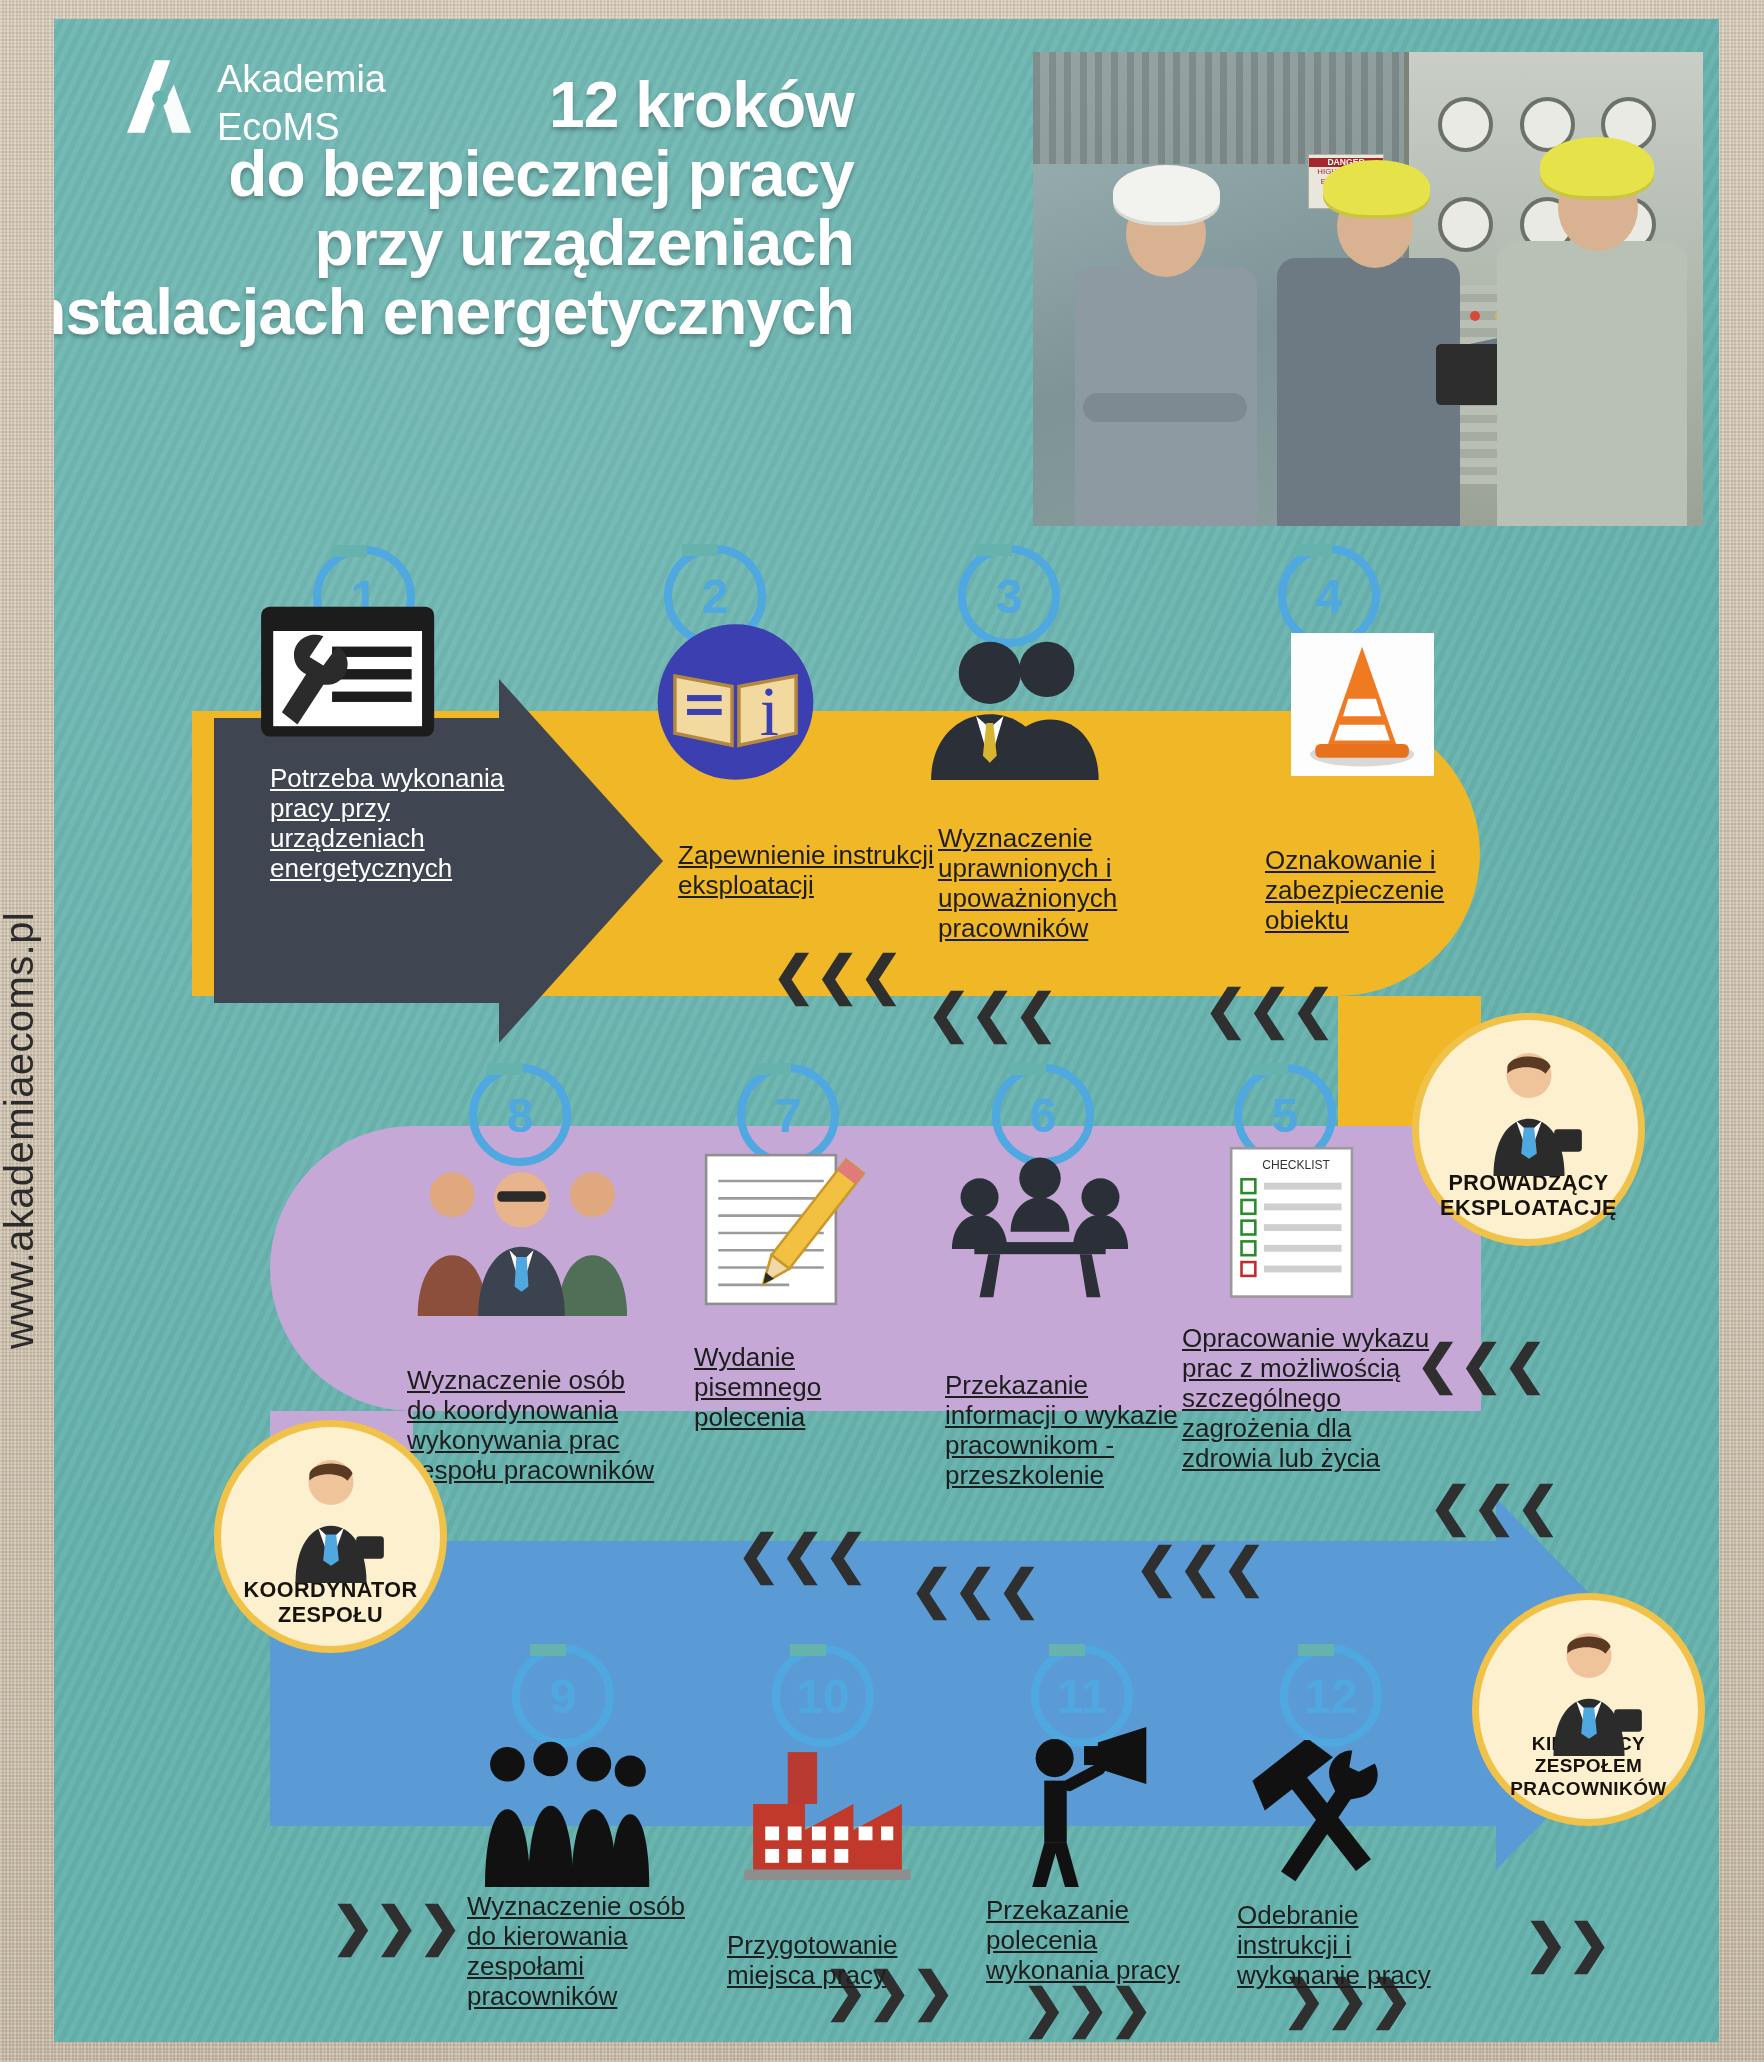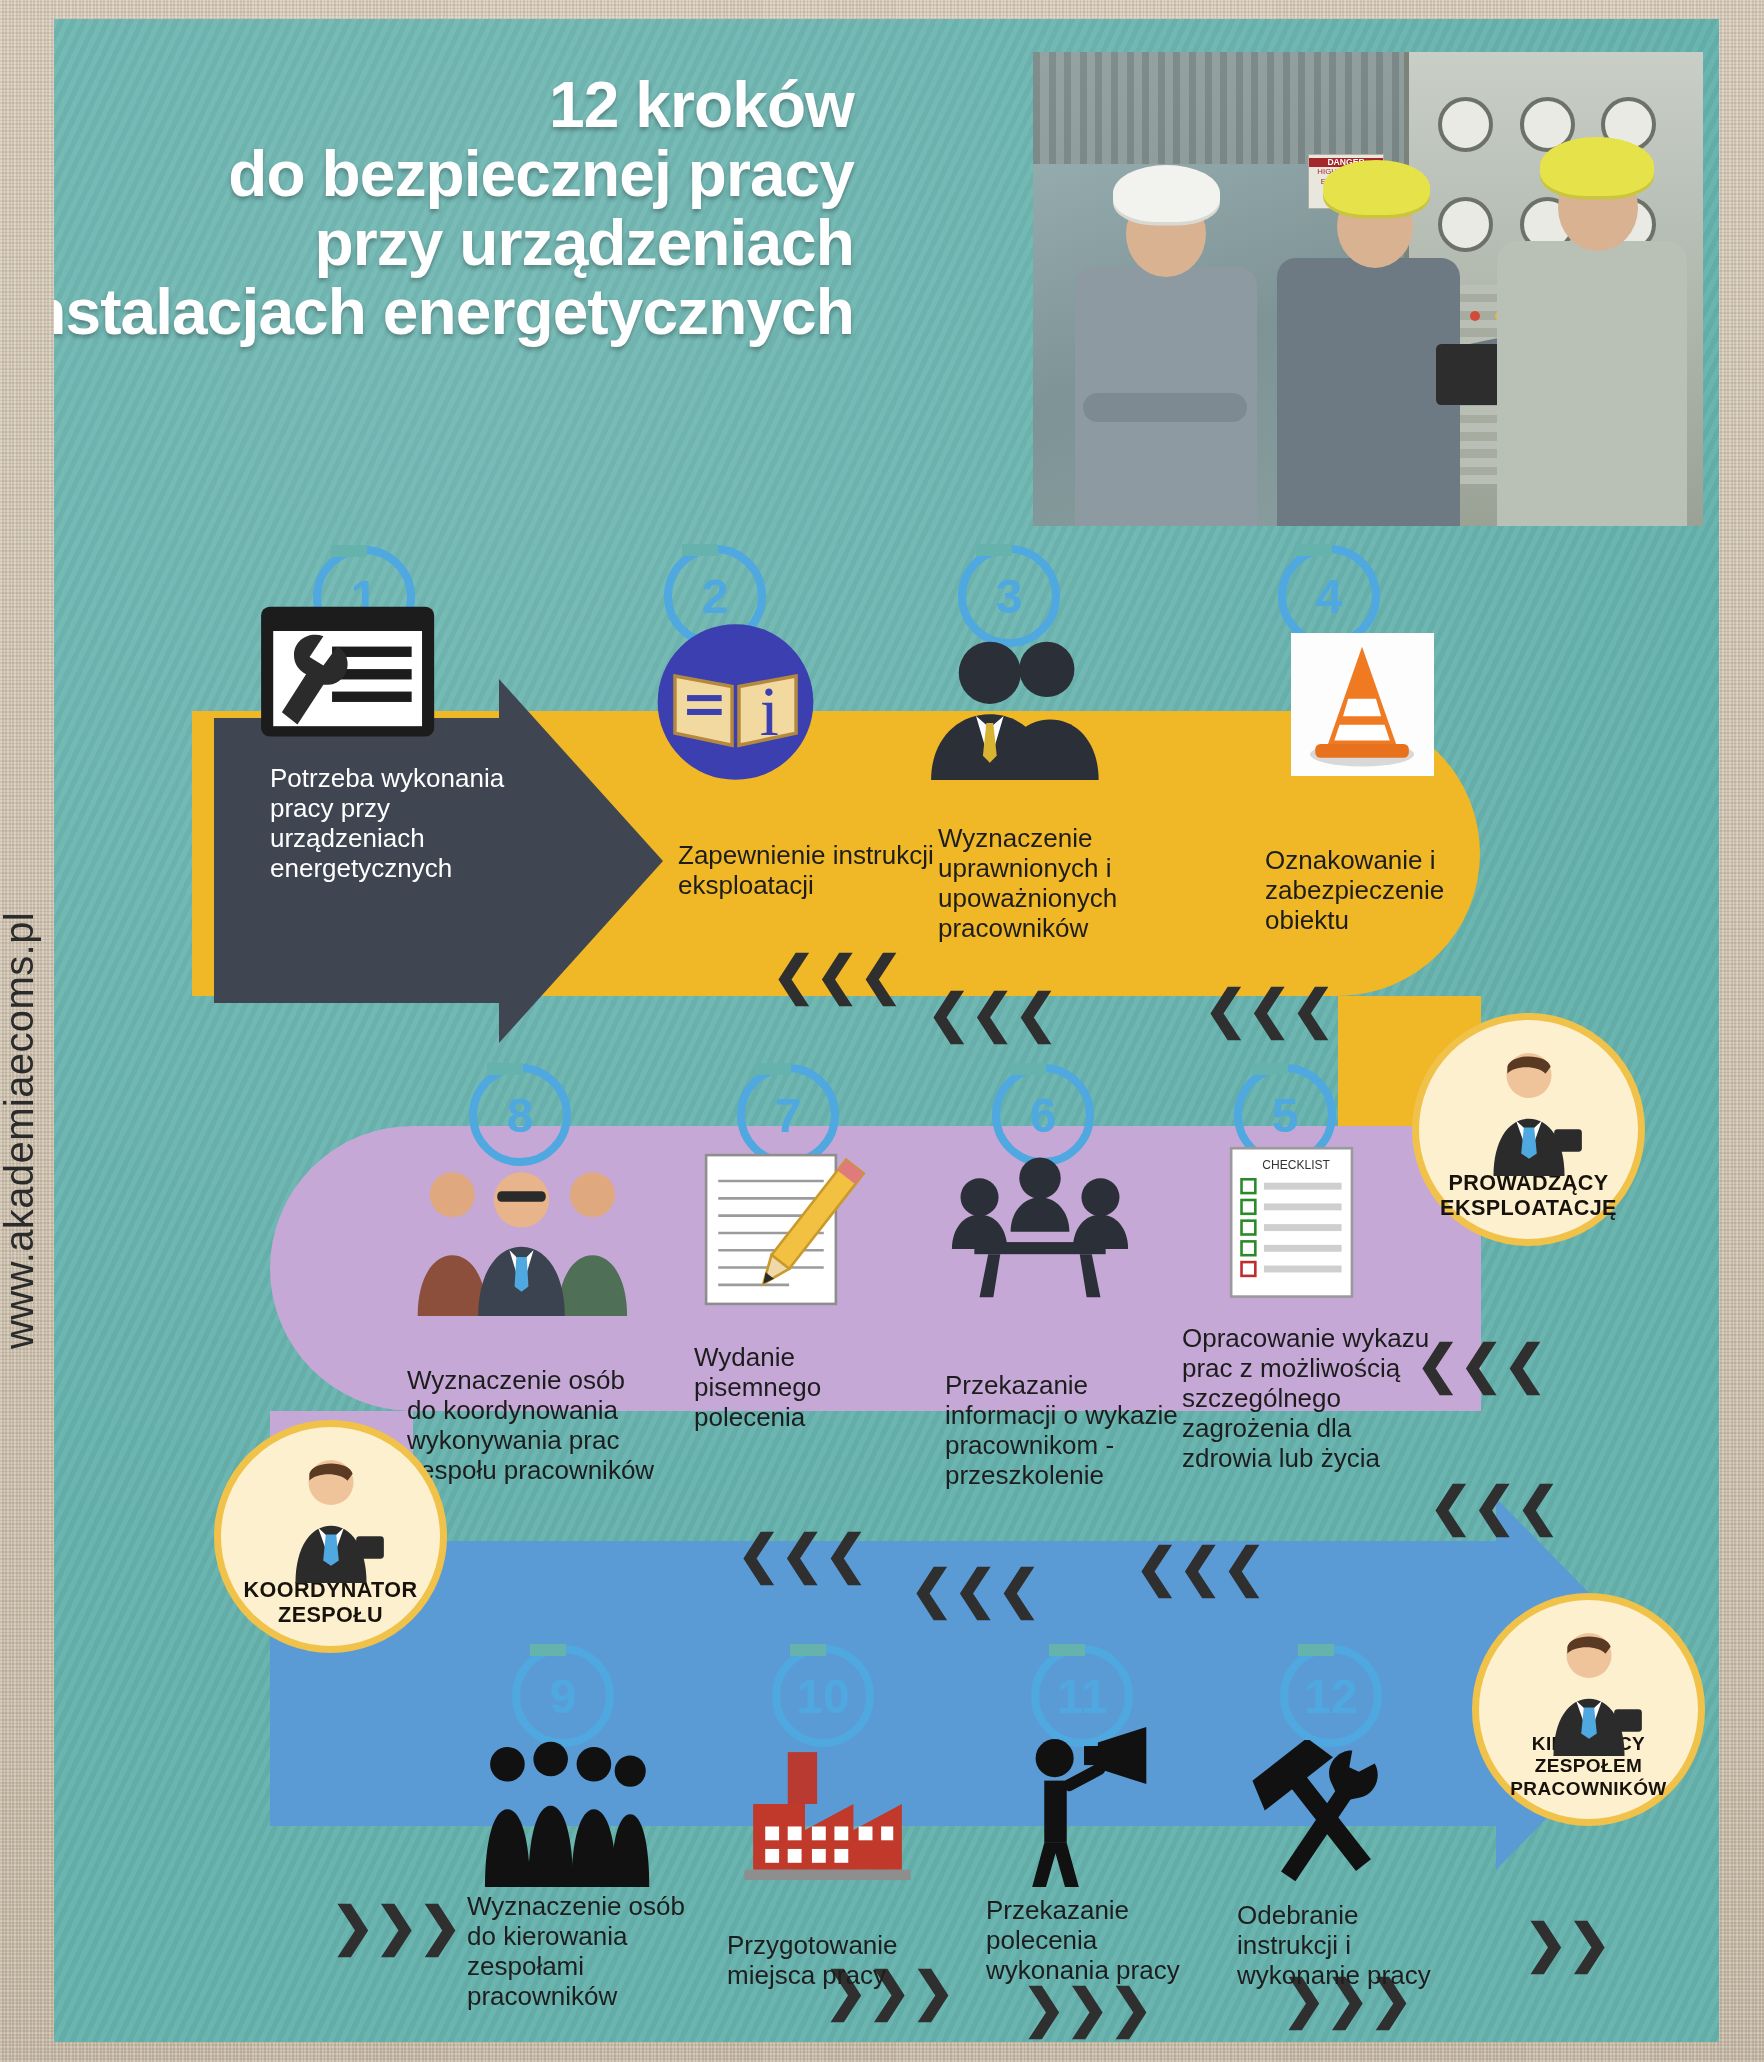--- a/index.html
+++ b/index.html
@@ -124,21 +124,21 @@
     background:transparent;
     box-sizing:border-box;
     display:flex;align-items:center;justify-content:center;
     color:#4fa8e0;font-size:48px;font-weight:bold;
   }
   .badge::after{
     content:"";position:absolute;top:-8.6px;left:10.4px;width:36px;height:12px;background:#66b2ad;
   }
   .step-icon{position:absolute;}
   .step-label{
-    position:absolute;color:#1d1d1d;font-size:26px;line-height:30px;
+    position:absolute;color:#1d1d1d;font-size:26px;line-height:30px;text-decoration:underline;
   }
   .step-label.dark{color:#ffffff;}
   
   .role{
     position:absolute;width:233px;height:233px;border-radius:50%;
     background:#fcf0cf;border:7.8px solid #f0c24a;
     box-sizing:border-box;
     display:flex;flex-direction:column;align-items:center;justify-content:flex-end;
     padding-bottom:19px;text-align:center;
   }
@@ -149,20 +149,33 @@
 </style>
 </head>
 <body>
 
 <div class="page-bg"></div>
 
 <div class="site-url">www.akademiaecoms.pl</div>
 
 <div class="poster">
 
+  <div class="logo">
+    <div class="logo-mark">
+      <svg width="83" height="83" viewBox="0 0 96 96">
+        <path d="M46 6 L64 6 L34 90 L14 90 Z" fill="#ffffff"></path>
+        <path d="M68 34 L88 90 L66 90 L56 58 Z" fill="#ffffff" opacity=".95"></path>
+        <circle cx="52" cy="50" r="9" fill="#66b2ad"></circle>
+      </svg>
+    </div>
+    <div class="logo-text">
+      <div>Akademia</div>
+      <div>EcoMS</div>
+    </div>
+  </div>
 
   <div class="headline">
     <div>12 kroków</div>
     <div>do bezpiecznej pracy</div>
     <div>przy urządzeniach</div>
     <div>i instalacjach energetycznych</div>
   </div>
 
   <div class="hero-photo">
     <div class="wires"></div>

